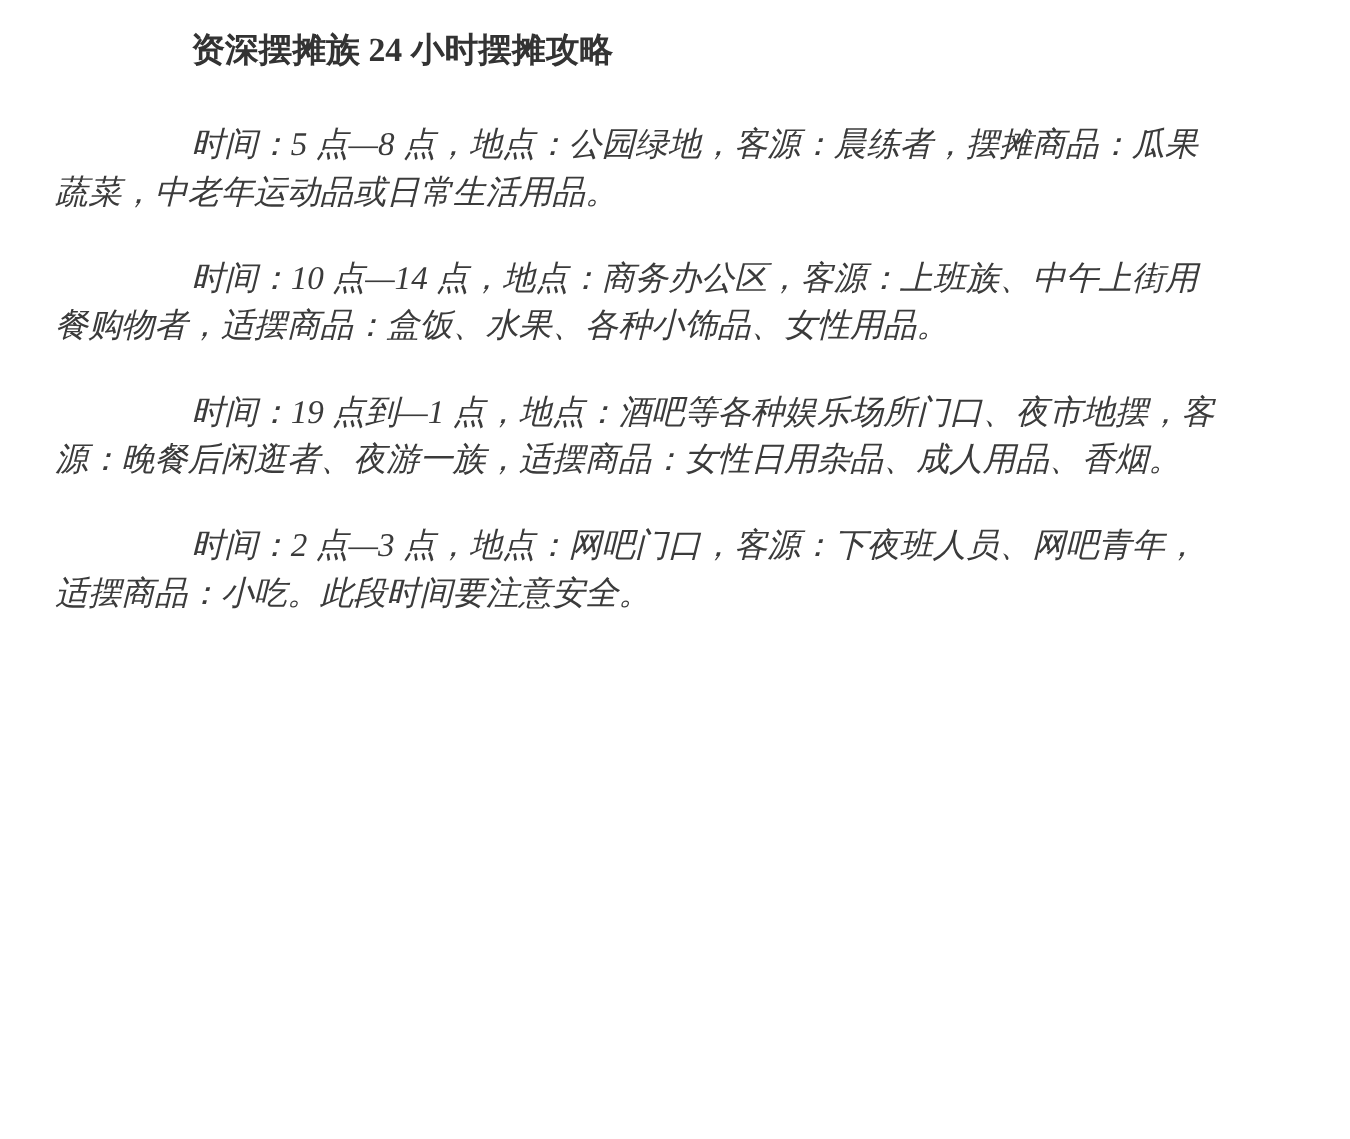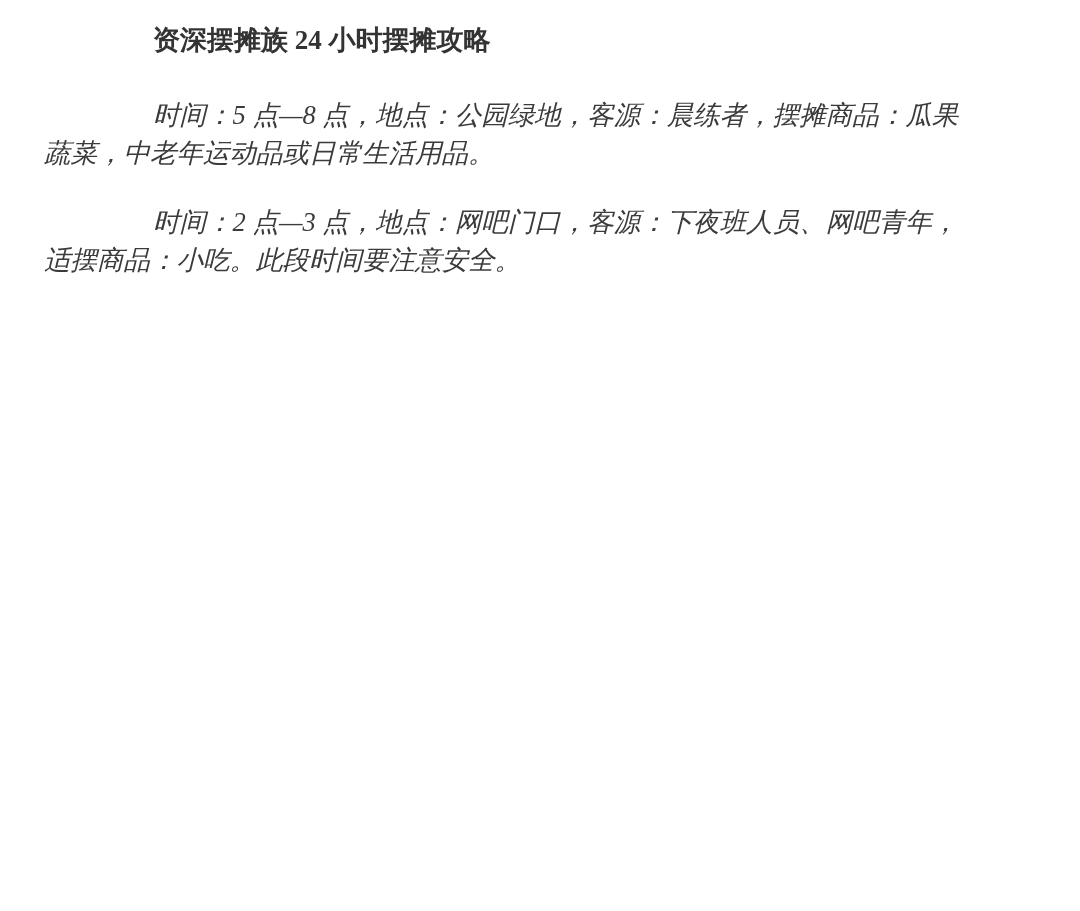--- a/index.html
+++ b/index.html
@@ -55,18 +55,22 @@
 </style>
 </head>
 <body>
 
 <div class="page">
   <main class="doc">
     <h1 class="doc-title">资深摆摊族 24 小时摆摊攻略</h1>
     <section id="paragraphs">
         <p class="para">时间：5 点—8 点，地点：公园绿地，客源：晨练者，摆摊商品：瓜果
 蔬菜，中老年运动品或日常生活用品。</p>
+        <p class="para">时间：10 点—14 点，地点：商务办公区，客源：上班族、中午上街用
+餐购物者，适摆商品：盒饭、水果、各种小饰品、女性用品。</p>
+        <p class="para">时间：19 点到—1 点，地点：酒吧等各种娱乐场所门口、夜市地摆，客
+源：晚餐后闲逛者、夜游一族，适摆商品：女性日用杂品、成人用品、香烟。</p>
         <p class="para">时间：2 点—3 点，地点：网吧门口，客源：下夜班人员、网吧青年，
 适摆商品：小吃。此段时间要注意安全。</p>
       </section>
   </main>
   <div class="watermark">头条 @TOP旅行杂志</div>
 </div>
 
 </body></html>

